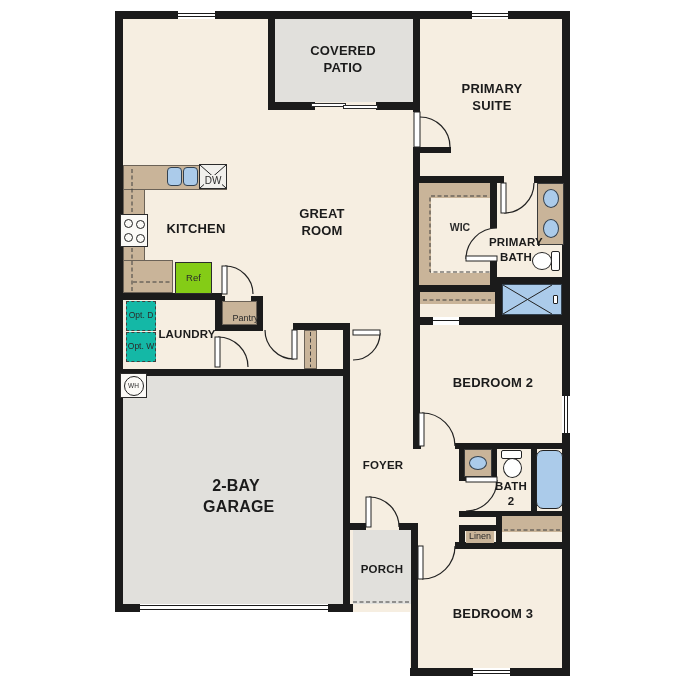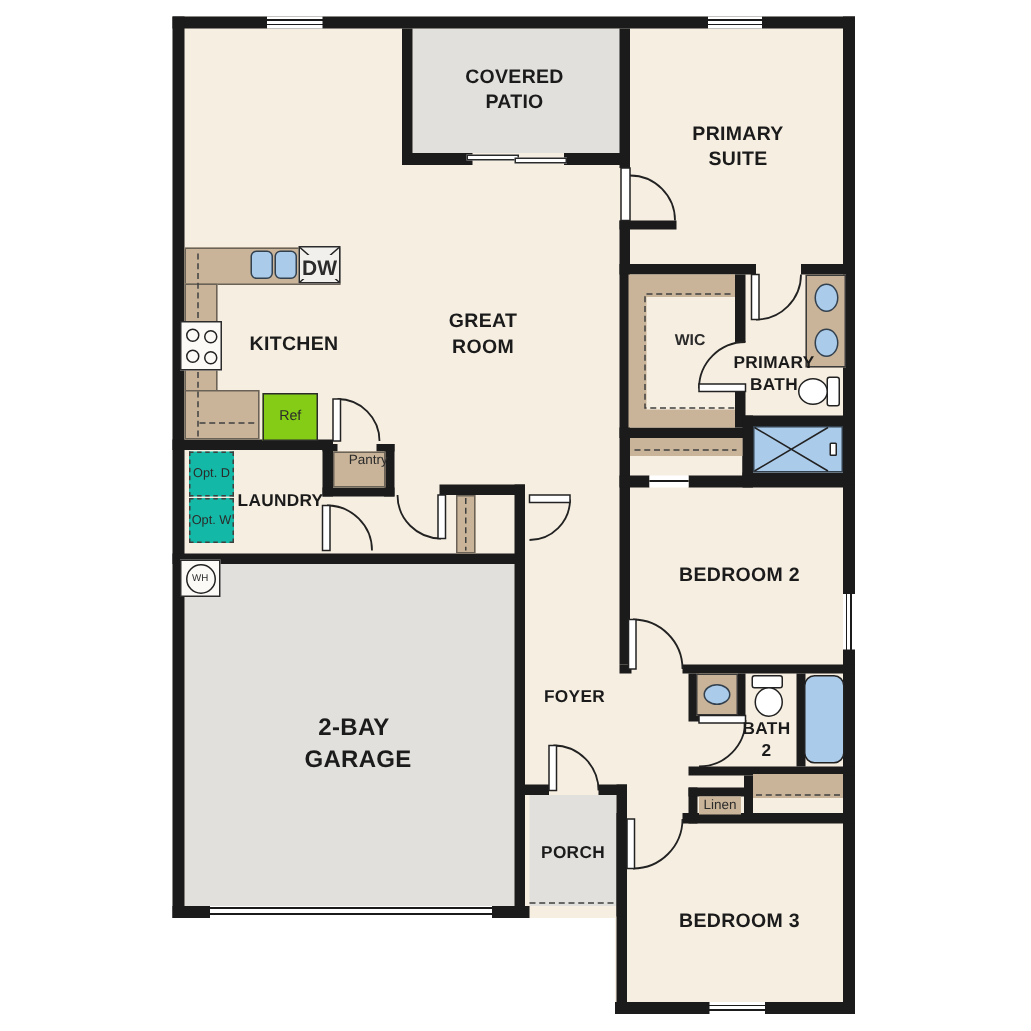--- a/index.html
+++ b/index.html
@@ -99,21 +99,21 @@
   <div class="gray-box" style="left:199px;top:164px;width:28px;height:25px;background:#f1f0ec;"></div>
   <div class="white-box" style="left:120px;top:214px;width:28px;height:33px;background:#fbfaf7;">
     <div class="burner" style="left:3px;top:4px;"></div>
     <div class="burner" style="left:15px;top:5px;"></div>
     <div class="burner" style="left:3px;top:18px;"></div>
     <div class="burner" style="left:15px;top:19px;"></div>
   </div>
   <div class="gray-box" style="left:175px;top:262px;width:37px;height:32px;">
     <span class="fix-lbl" style="font-size:9.5px;">Ref</span>
   </div>
-  <div class="tan" style="left:222px;top:301px;width:35px;height:24px;display:flex;align-items:flex-start;justify-content:center;padding-left:12px;">
+  <div class="tan" style="left:222px;top:301px;width:35px;height:24px;display:flex;align-items:flex-end;justify-content:center;padding-left:12px;">
     <span class="fix-lbl" style="font-size:9px;">Pantry</span>
   </div>
 
   <div class="dash-box" style="left:126px;top:301px;width:30px;height:30px;">
     <span class="fix-lbl" style="font-size:8.5px;">Opt. D</span>
   </div>
   <div class="dash-box" style="left:126px;top:332px;width:30px;height:30px;">
     <span class="fix-lbl" style="font-size:8.5px;">Opt. W</span>
   </div>
   <div class="white-box" style="left:120px;top:373px;width:27px;height:25px;background:#fbfaf7;display:flex;align-items:center;justify-content:center;">
@@ -196,16 +196,16 @@
   <div class="lbl" style="left:485px;top:235px;width:62px;font-size:11.5px;">PRIMARY BATH</div>
   <div class="lbl" style="left:151px;top:327px;width:72px;font-size:11.5px;">LAUNDRY</div>
   <div class="lbl" style="left:443px;top:374px;width:100px;font-size:13px;">BEDROOM 2</div>
   <div class="lbl" style="left:353px;top:458px;width:60px;font-size:11.5px;">FOYER</div>
   <div class="lbl" style="left:493px;top:479px;width:36px;font-size:11.5px;">BATH 2</div>
   <div class="lbl" style="left:203px;top:475px;width:66px;font-size:16px;">2-BAY GARAGE</div>
   <div class="lbl" style="left:352px;top:562px;width:60px;font-size:11.5px;">PORCH</div>
   <div class="lbl" style="left:443px;top:605px;width:100px;font-size:13px;">BEDROOM 3</div>
 
   <div class="slbl" style="left:199px;top:170px;width:28px;">
-    <span style="font-size:14px;background:#f1f0ec;padding:0 1px;font-weight:bold;">DW</span>
+    <span style="font-size:10px;background:#f1f0ec;padding:0 1px;">DW</span>
   </div>
 
 </div>
 
 </body></html>

